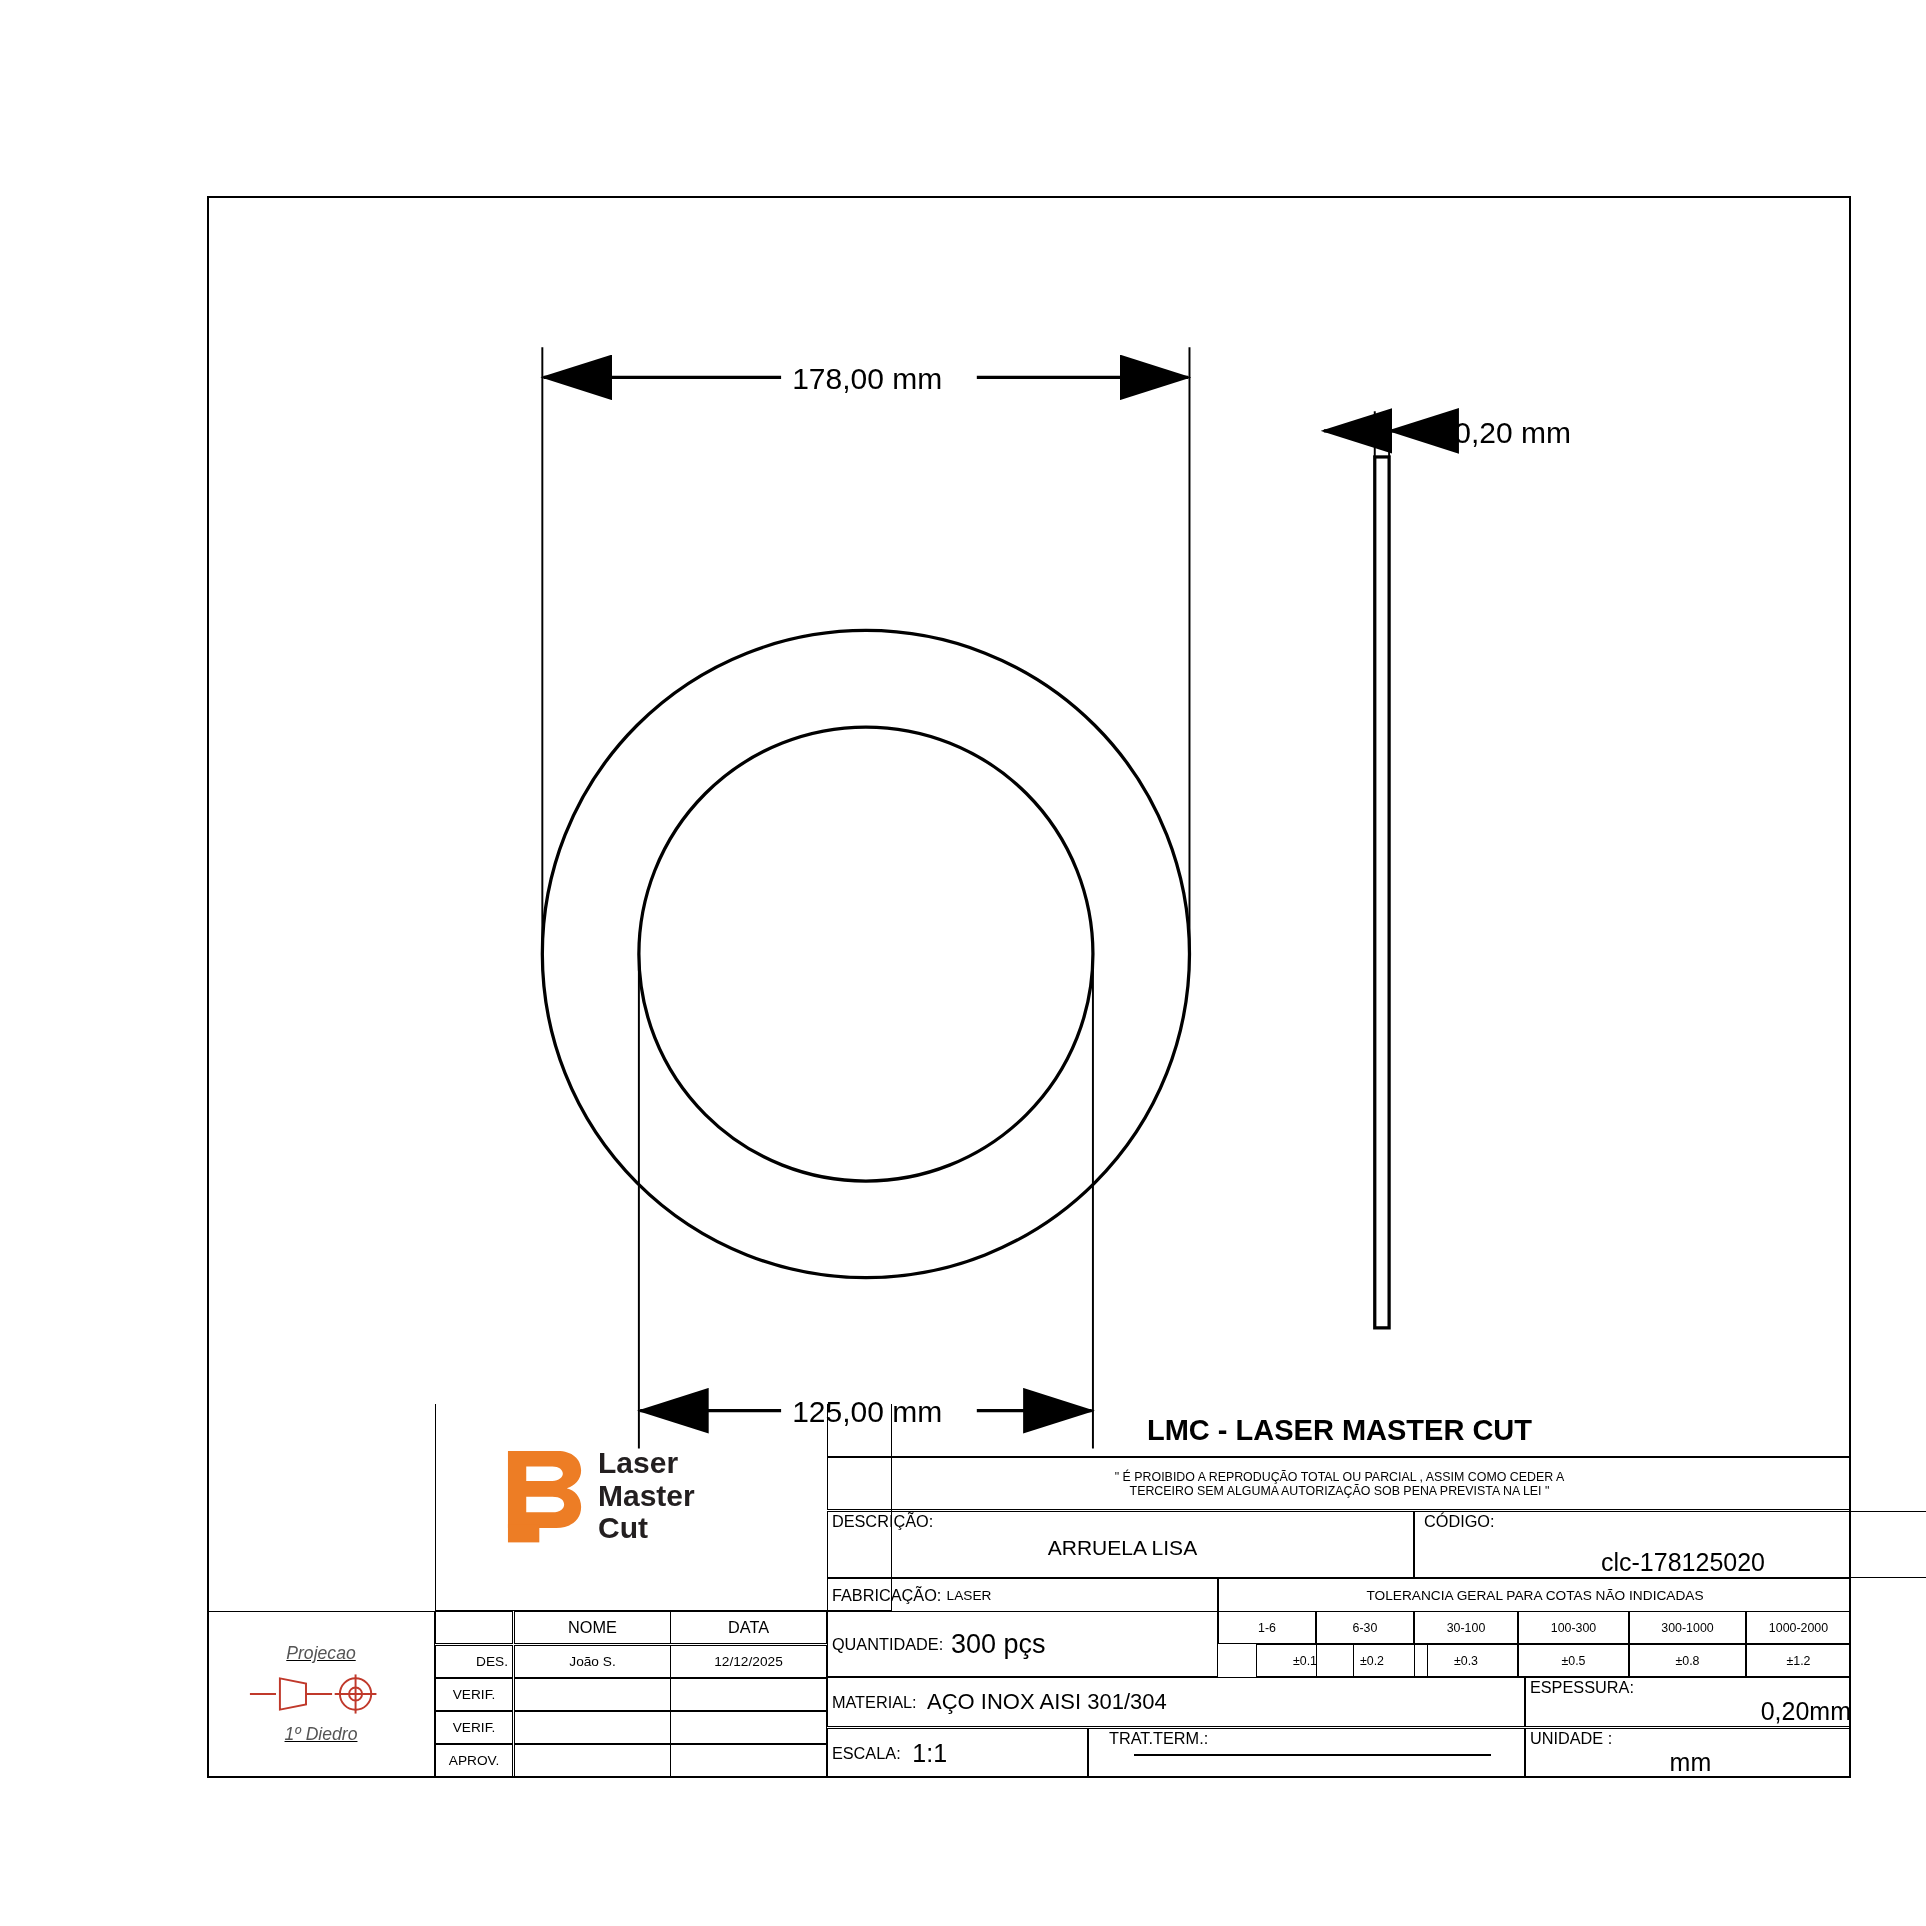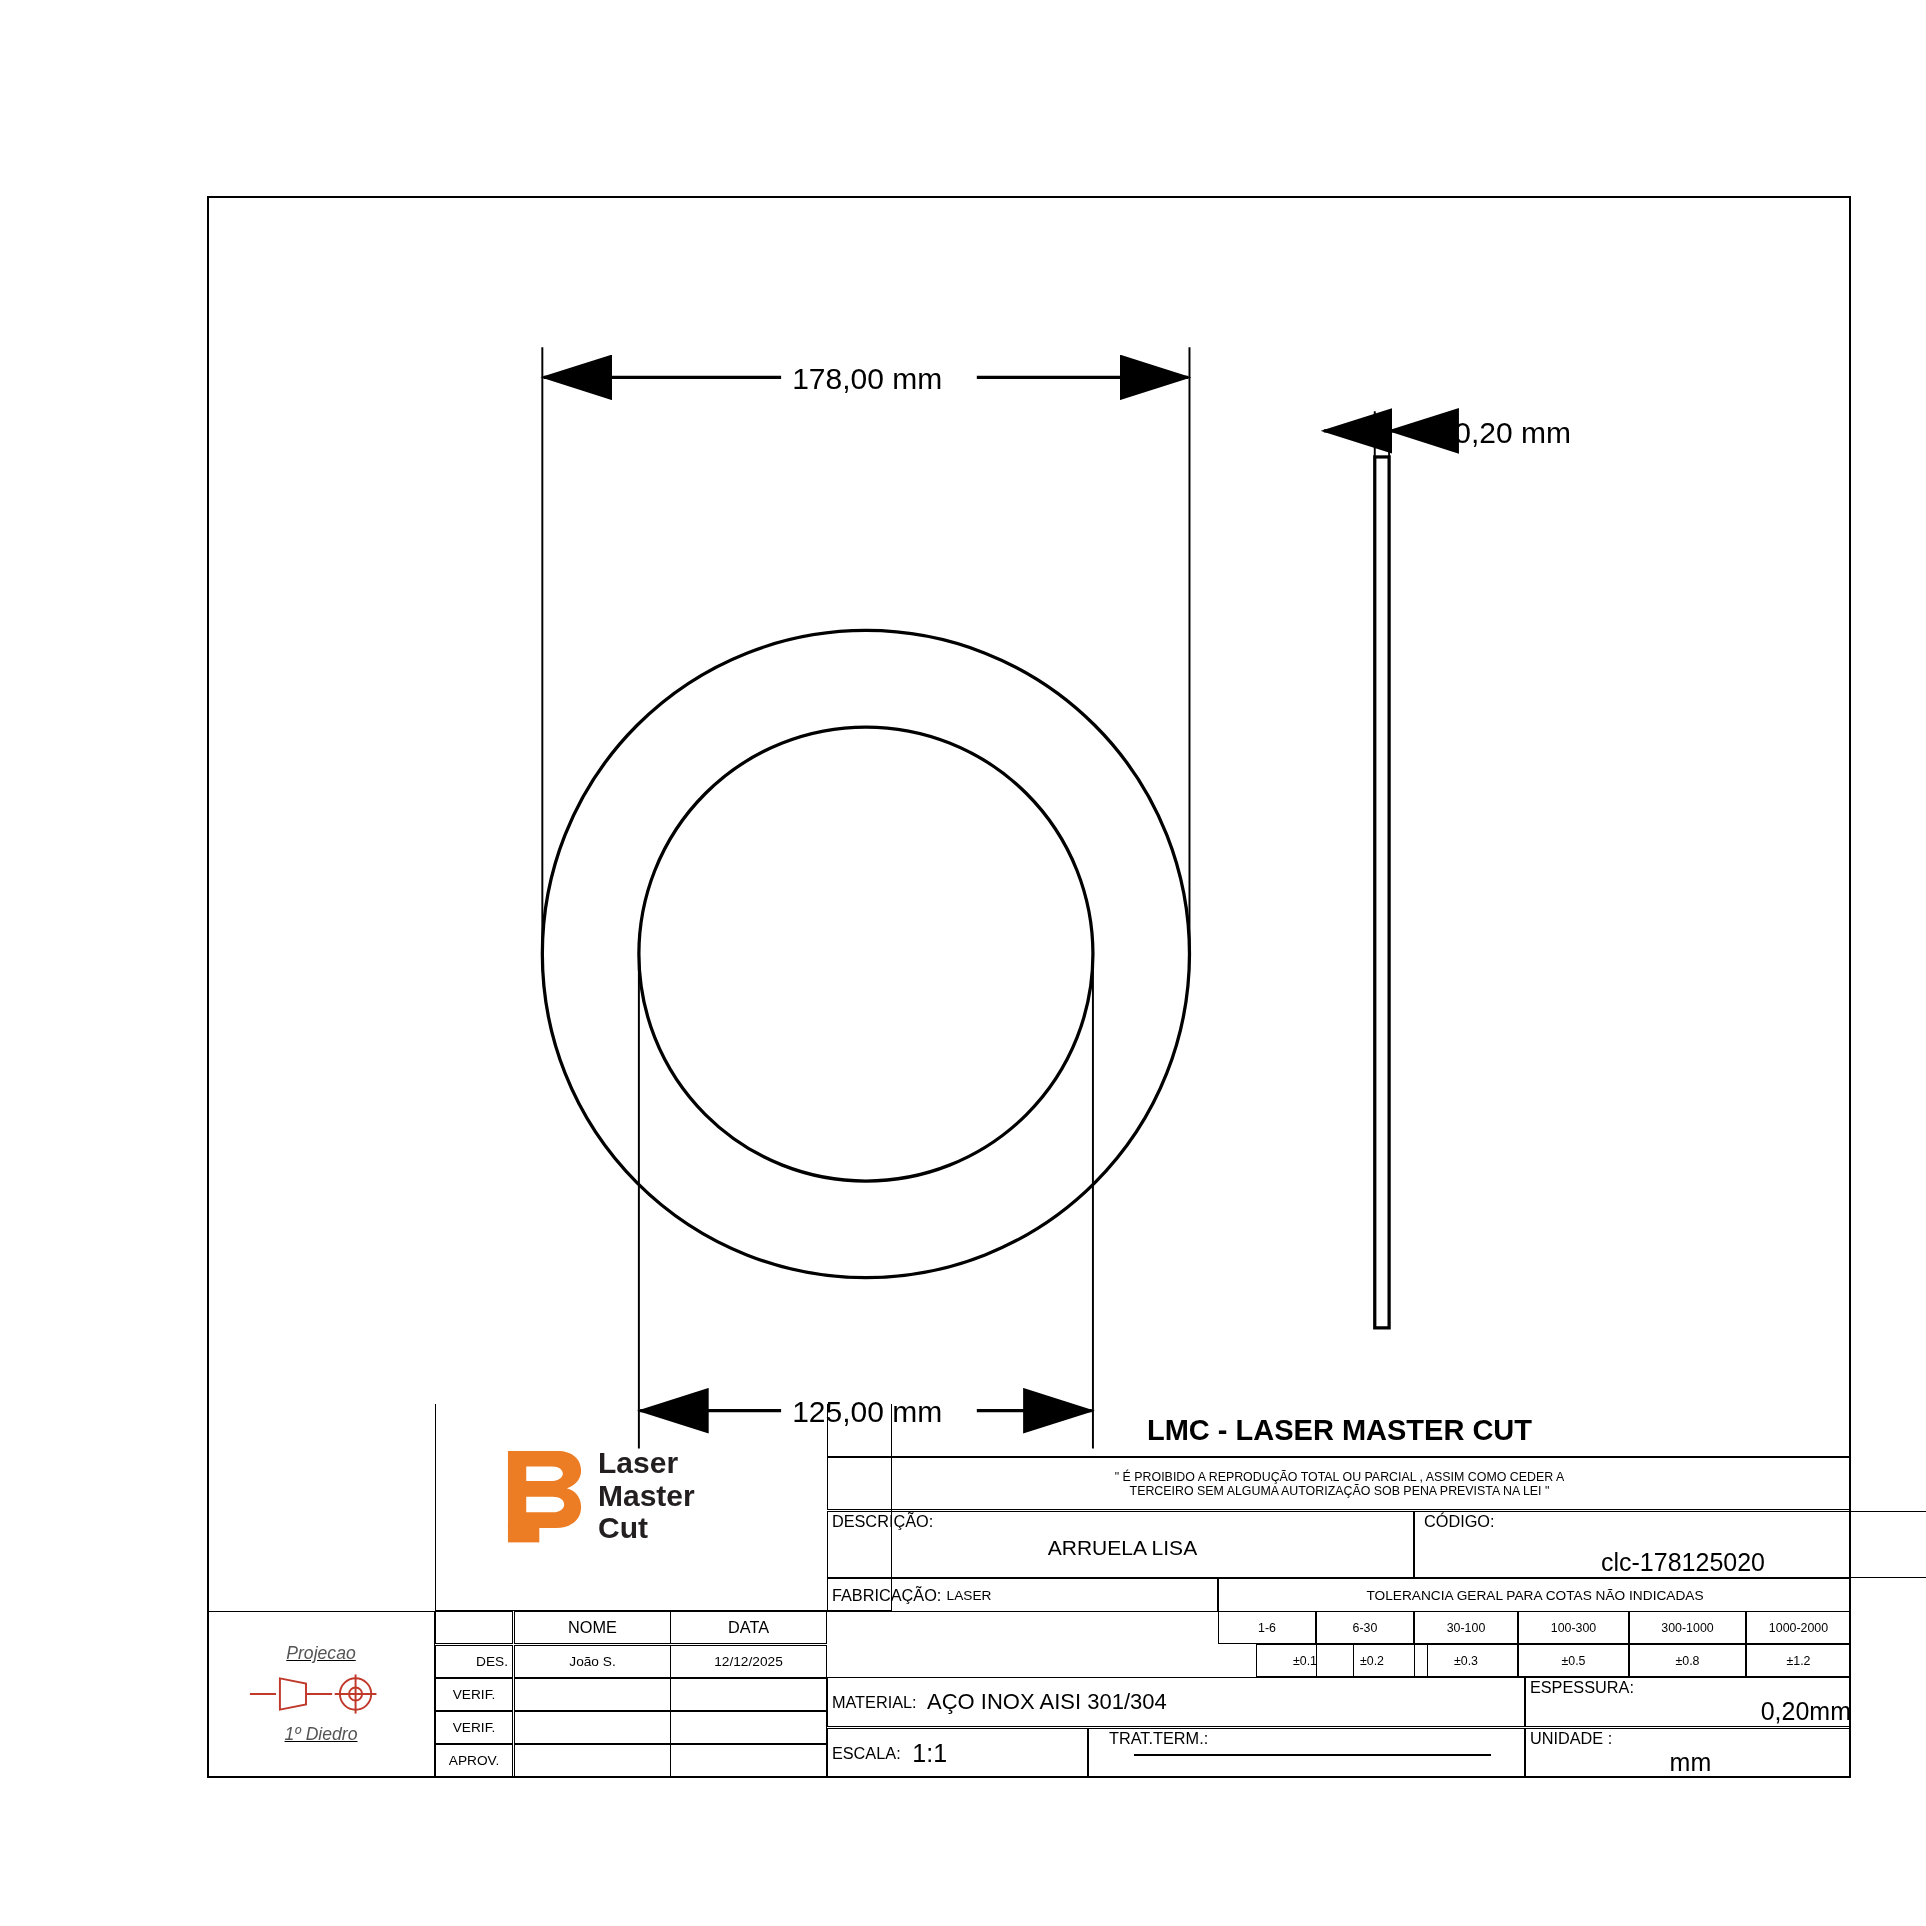--- a/index.html
+++ b/index.html
@@ -147,20 +147,24 @@
       <div style="width:100%;text-align:center;font-size:25px;margin-top:17px;">clc-178125020</div>
     </div>
 
     <div class="cell bordered" style="left:620px;top:174px;width:391px;height:34px;padding-left:3.9px;gap:5.2px;">
       <span class="lbl">FABRICAÇÃO:</span>
       <span class="small">LASER</span>
     </div>
 
     <div class="cell bordered ctr small" style="left:1011px;top:174px;width:633px;height:34px;border-right:none;">TOLERANCIA GERAL PARA COTAS NÃO INDICADAS</div>
 
+    <div class="cell bordered" style="left:620px;top:207px;width:391px;height:66px;padding-left:3.9px;gap:7.8px;">
+      <span class="lbl">QUANTIDADE:</span>
+      <span style="font-size:27px;">300 pçs</span>
+    </div>
 
     <div class="cell bordered ctr tiny" style="left:1011px;top:207px;width:98px;height:33px;">1-6</div>
     <div class="cell bordered ctr tiny" style="left:1109px;top:207px;width:98px;height:33px;">6-30</div>
     <div class="cell bordered ctr tiny" style="left:1207px;top:207px;width:104px;height:33px;">30-100</div>
     <div class="cell bordered ctr tiny" style="left:1311px;top:207px;width:111px;height:33px;">100-300</div>
     <div class="cell bordered ctr tiny" style="left:1422px;top:207px;width:117px;height:33px;">300-1000</div>
     <div class="cell bordered ctr tiny" style="left:1539px;top:207px;width:104px;height:33px;border-right:none;">1000-2000</div>
 
     <div class="cell bordered ctr tiny" style="left:1049px;top:240px;width:98px;height:33px;">±0.1</div>
     <div class="cell bordered ctr tiny" style="left:1109px;top:240px;width:112px;height:33px;">±0.2</div>

